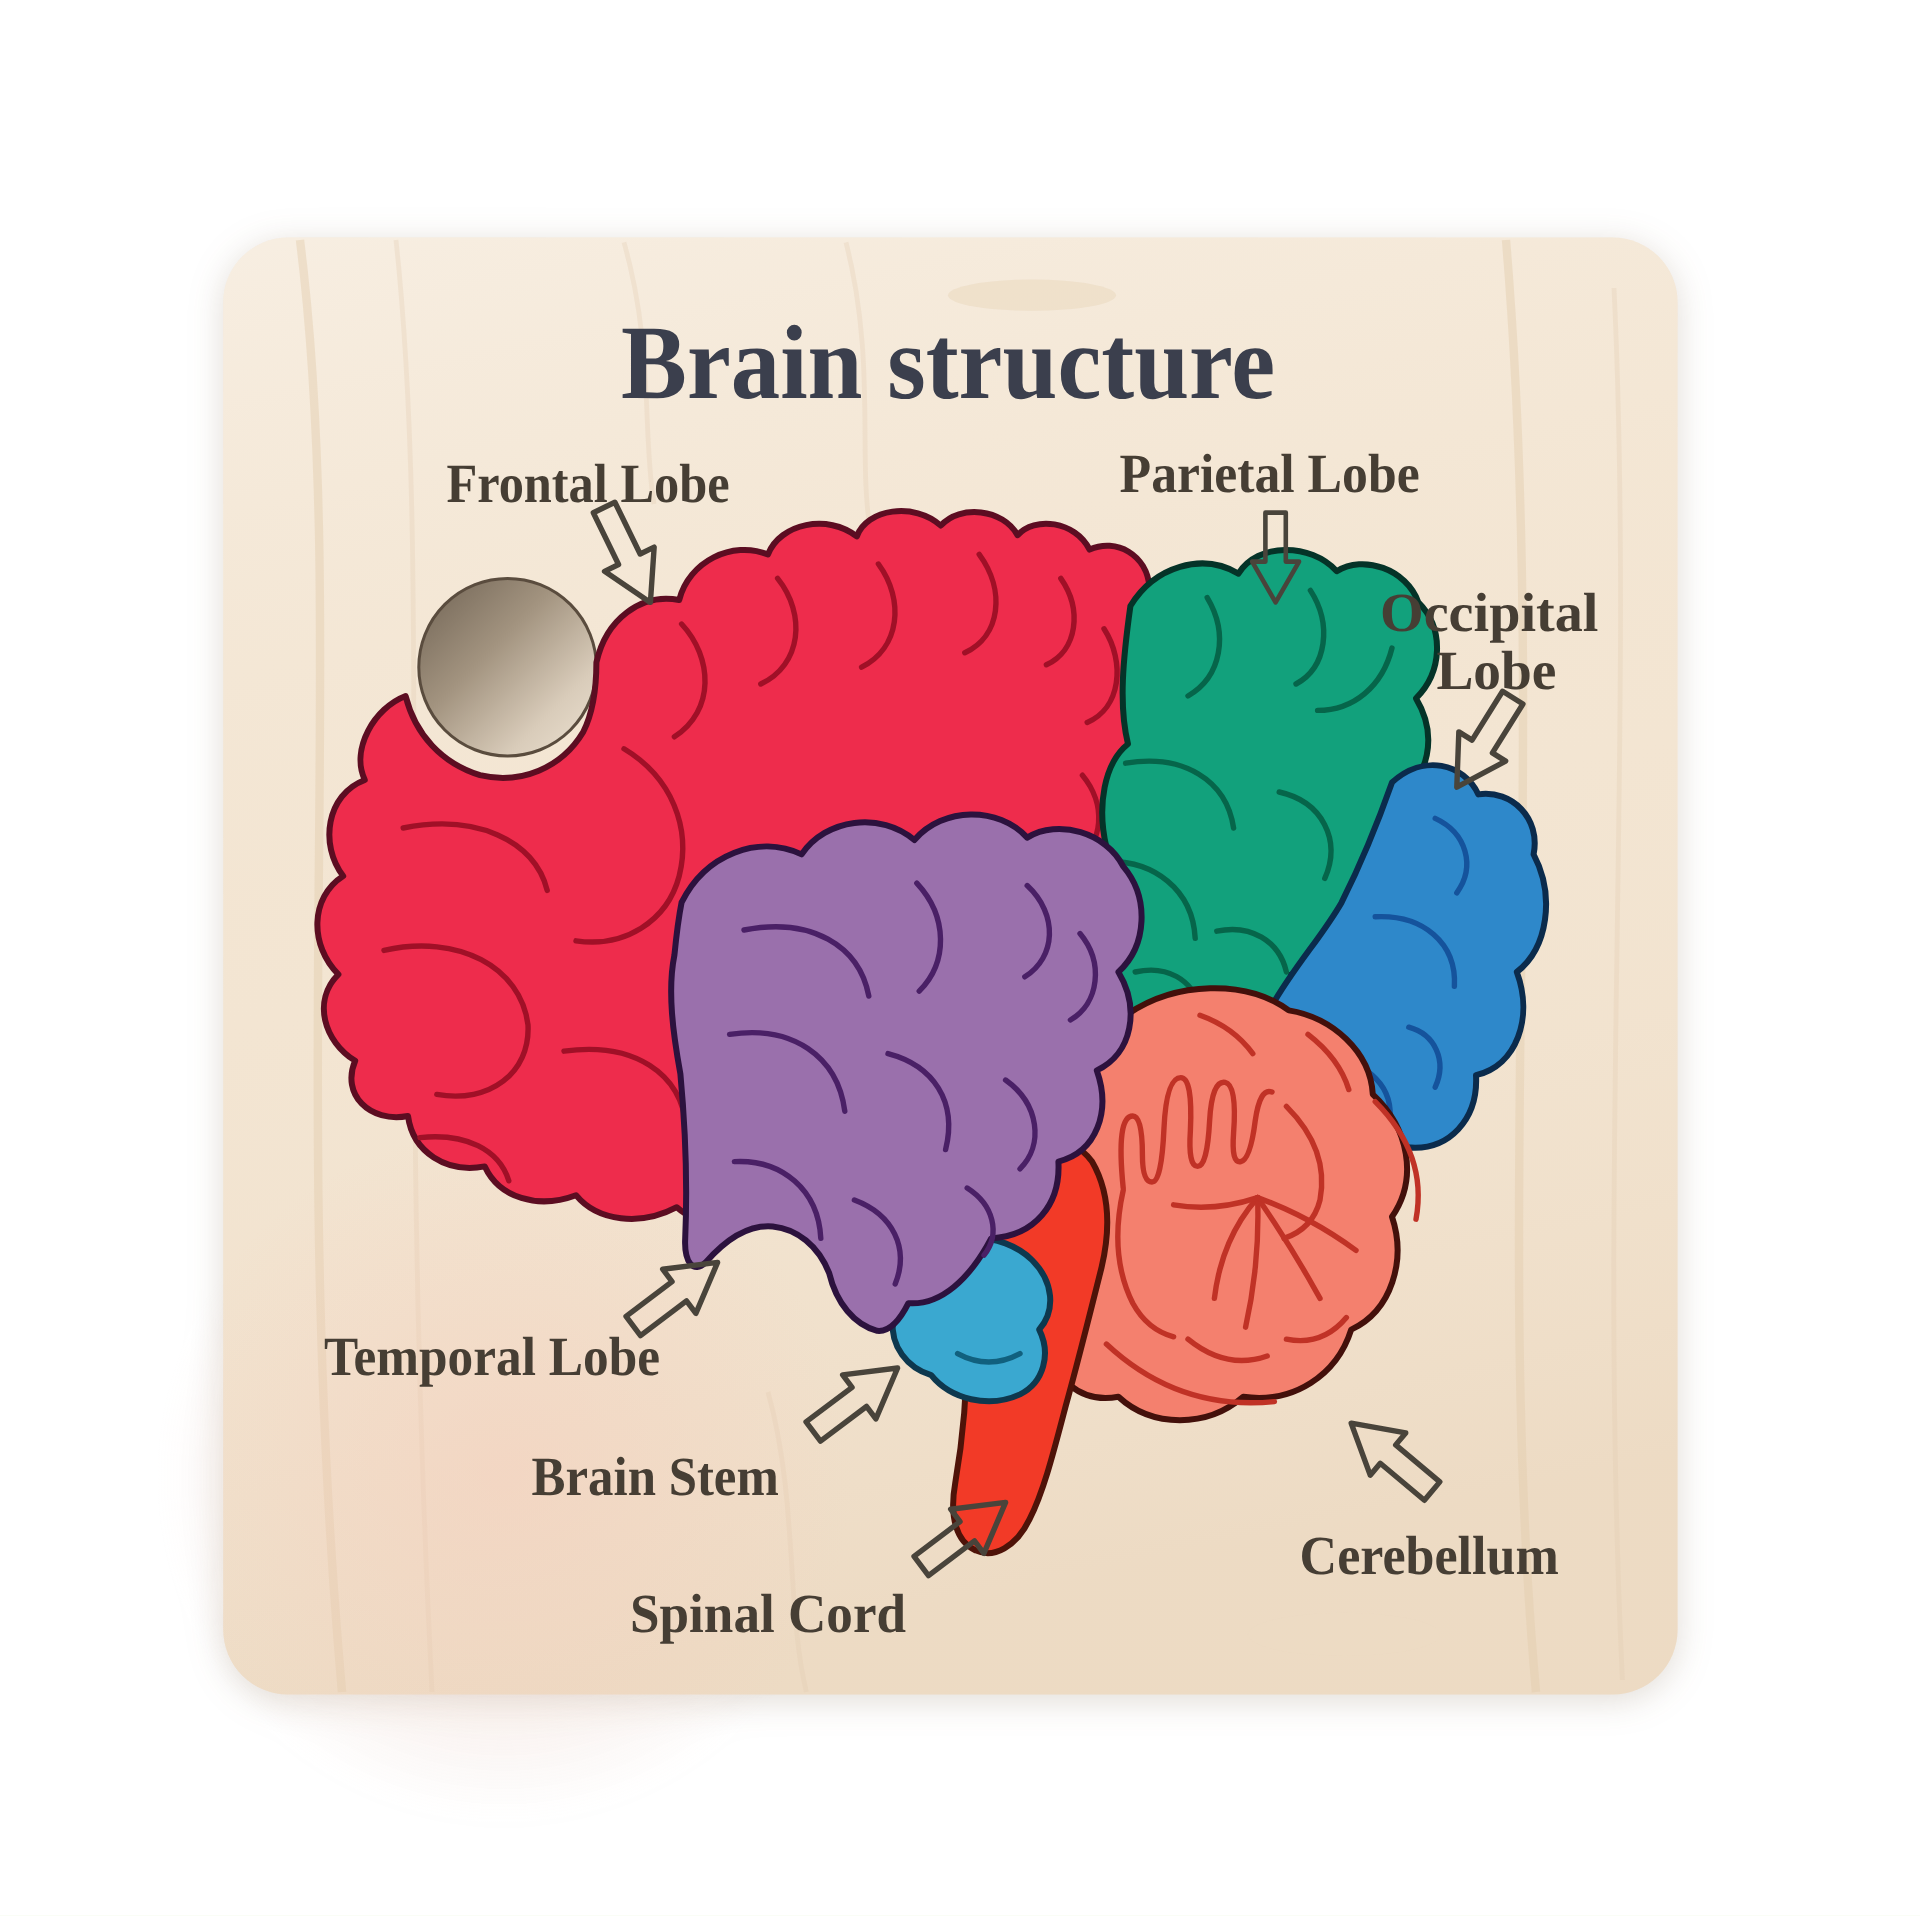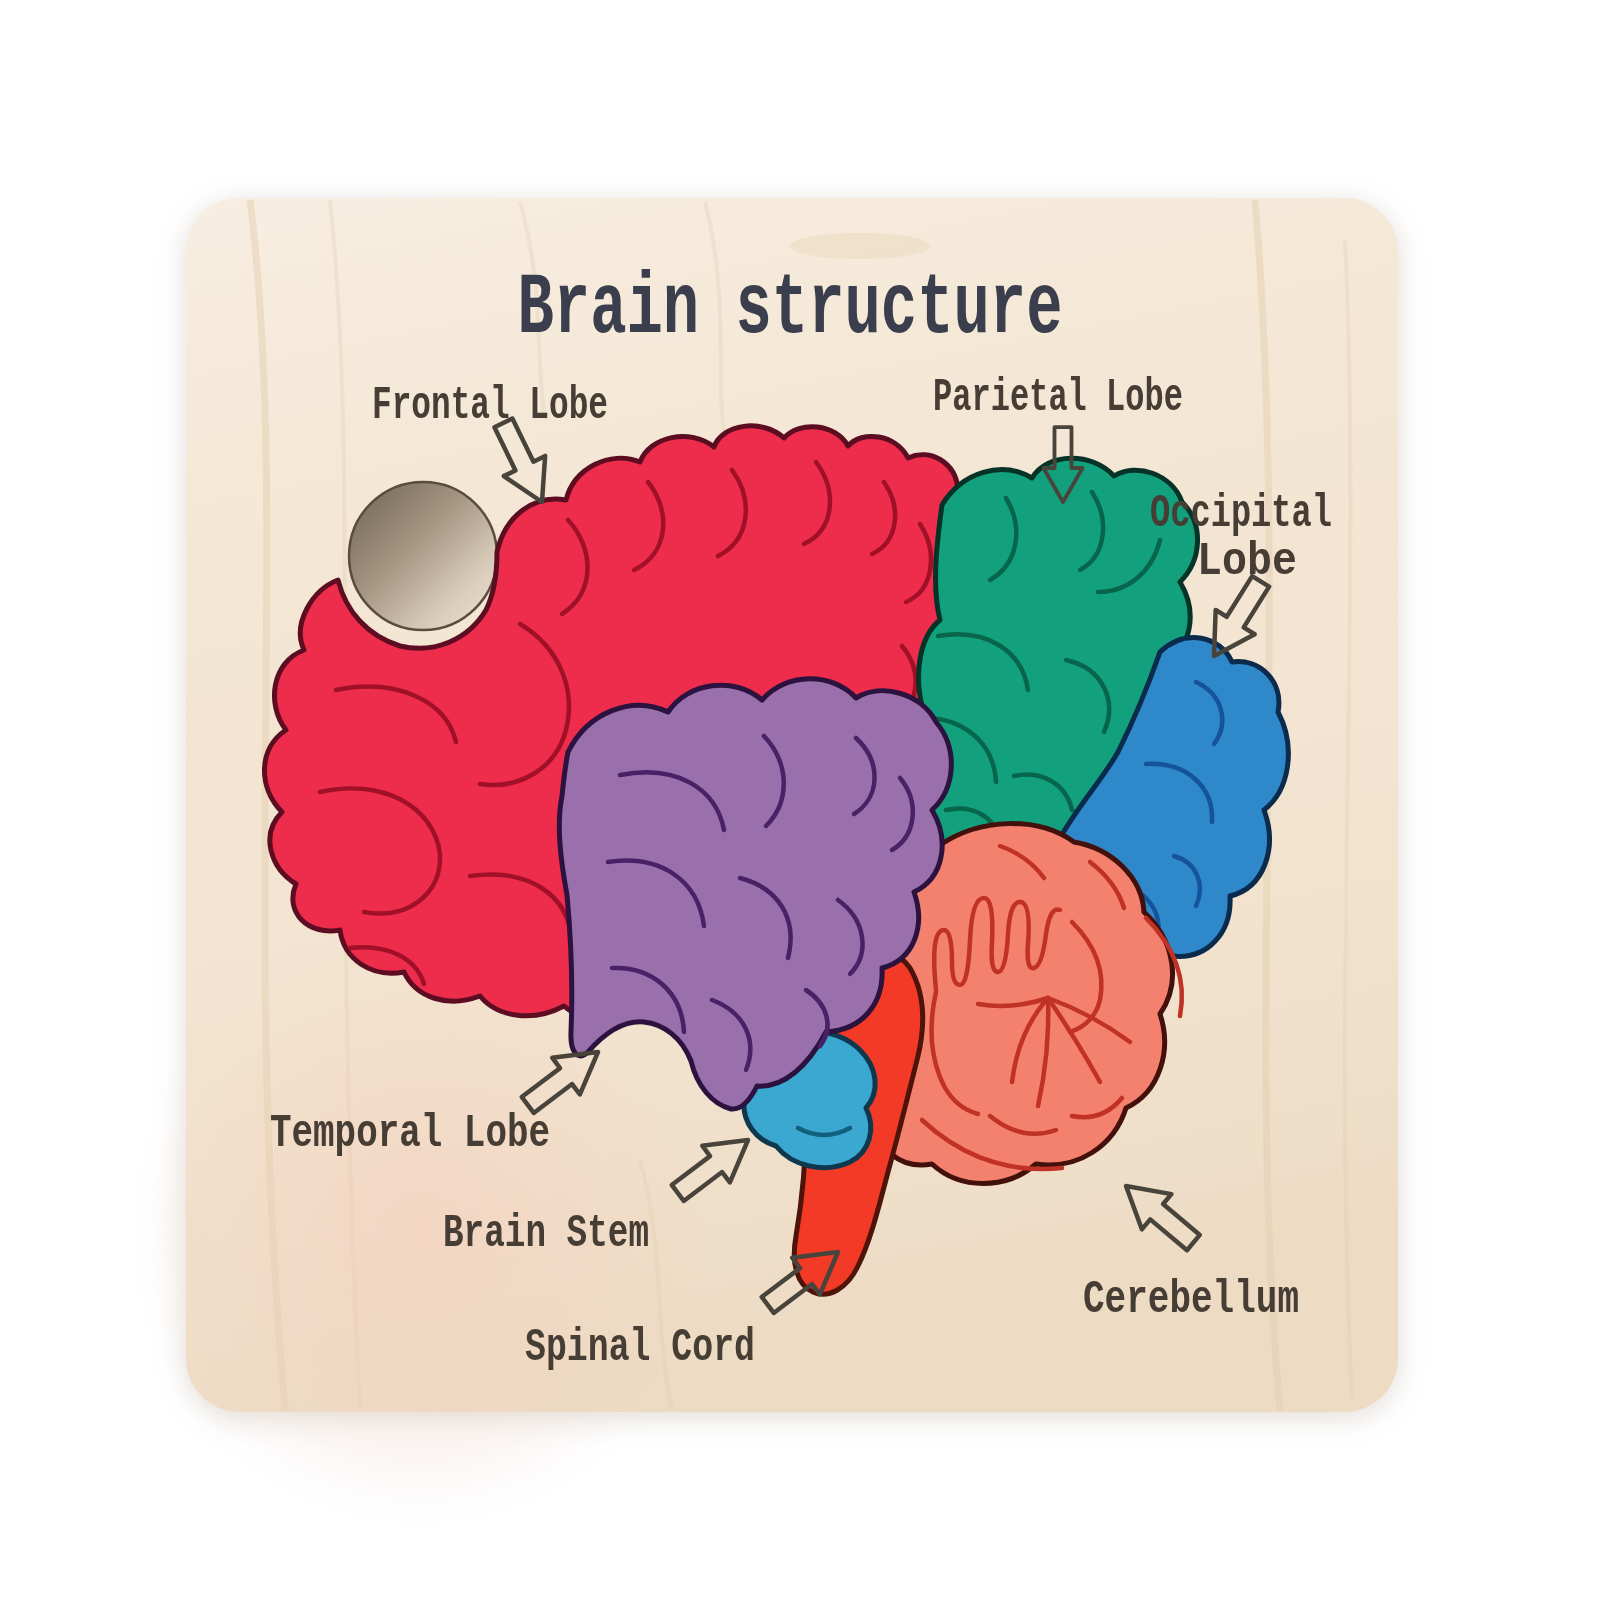--- a/index.html
+++ b/index.html
@@ -1,16 +1,16 @@
 <!DOCTYPE html>
 <html><head>
 <meta charset="utf-8">
 <style>
   html,body{margin:0;padding:0;background:#ffffff;}
-  .stage{width:1600px;height:1596px;position:relative;background:#84cc16;font-family:Liberation Mono, monospace;}
+  .stage{width:1600px;height:1596px;position:relative;background:#84cc16;font-family:Liberation Serif, serif;}
   svg{display:block;width:1600px;height:1600px;}
   .board-group{filter:drop-shadow(0 5px 14px rgba(90,60,30,.18));}
   .part{stroke-width:5;stroke-linejoin:round;}
   .p-frontal{stroke:#5c0d22;}
   .p-parietal{stroke:#053328;}
   .p-occipital{stroke:#0b2b4c;}
   .p-temporal{stroke:#2c123e;}
   .p-cerebellum{stroke:#43100b;}
   .p-stem{stroke:#0e384e;}
   .p-spinal{stroke:#4e1309;}

